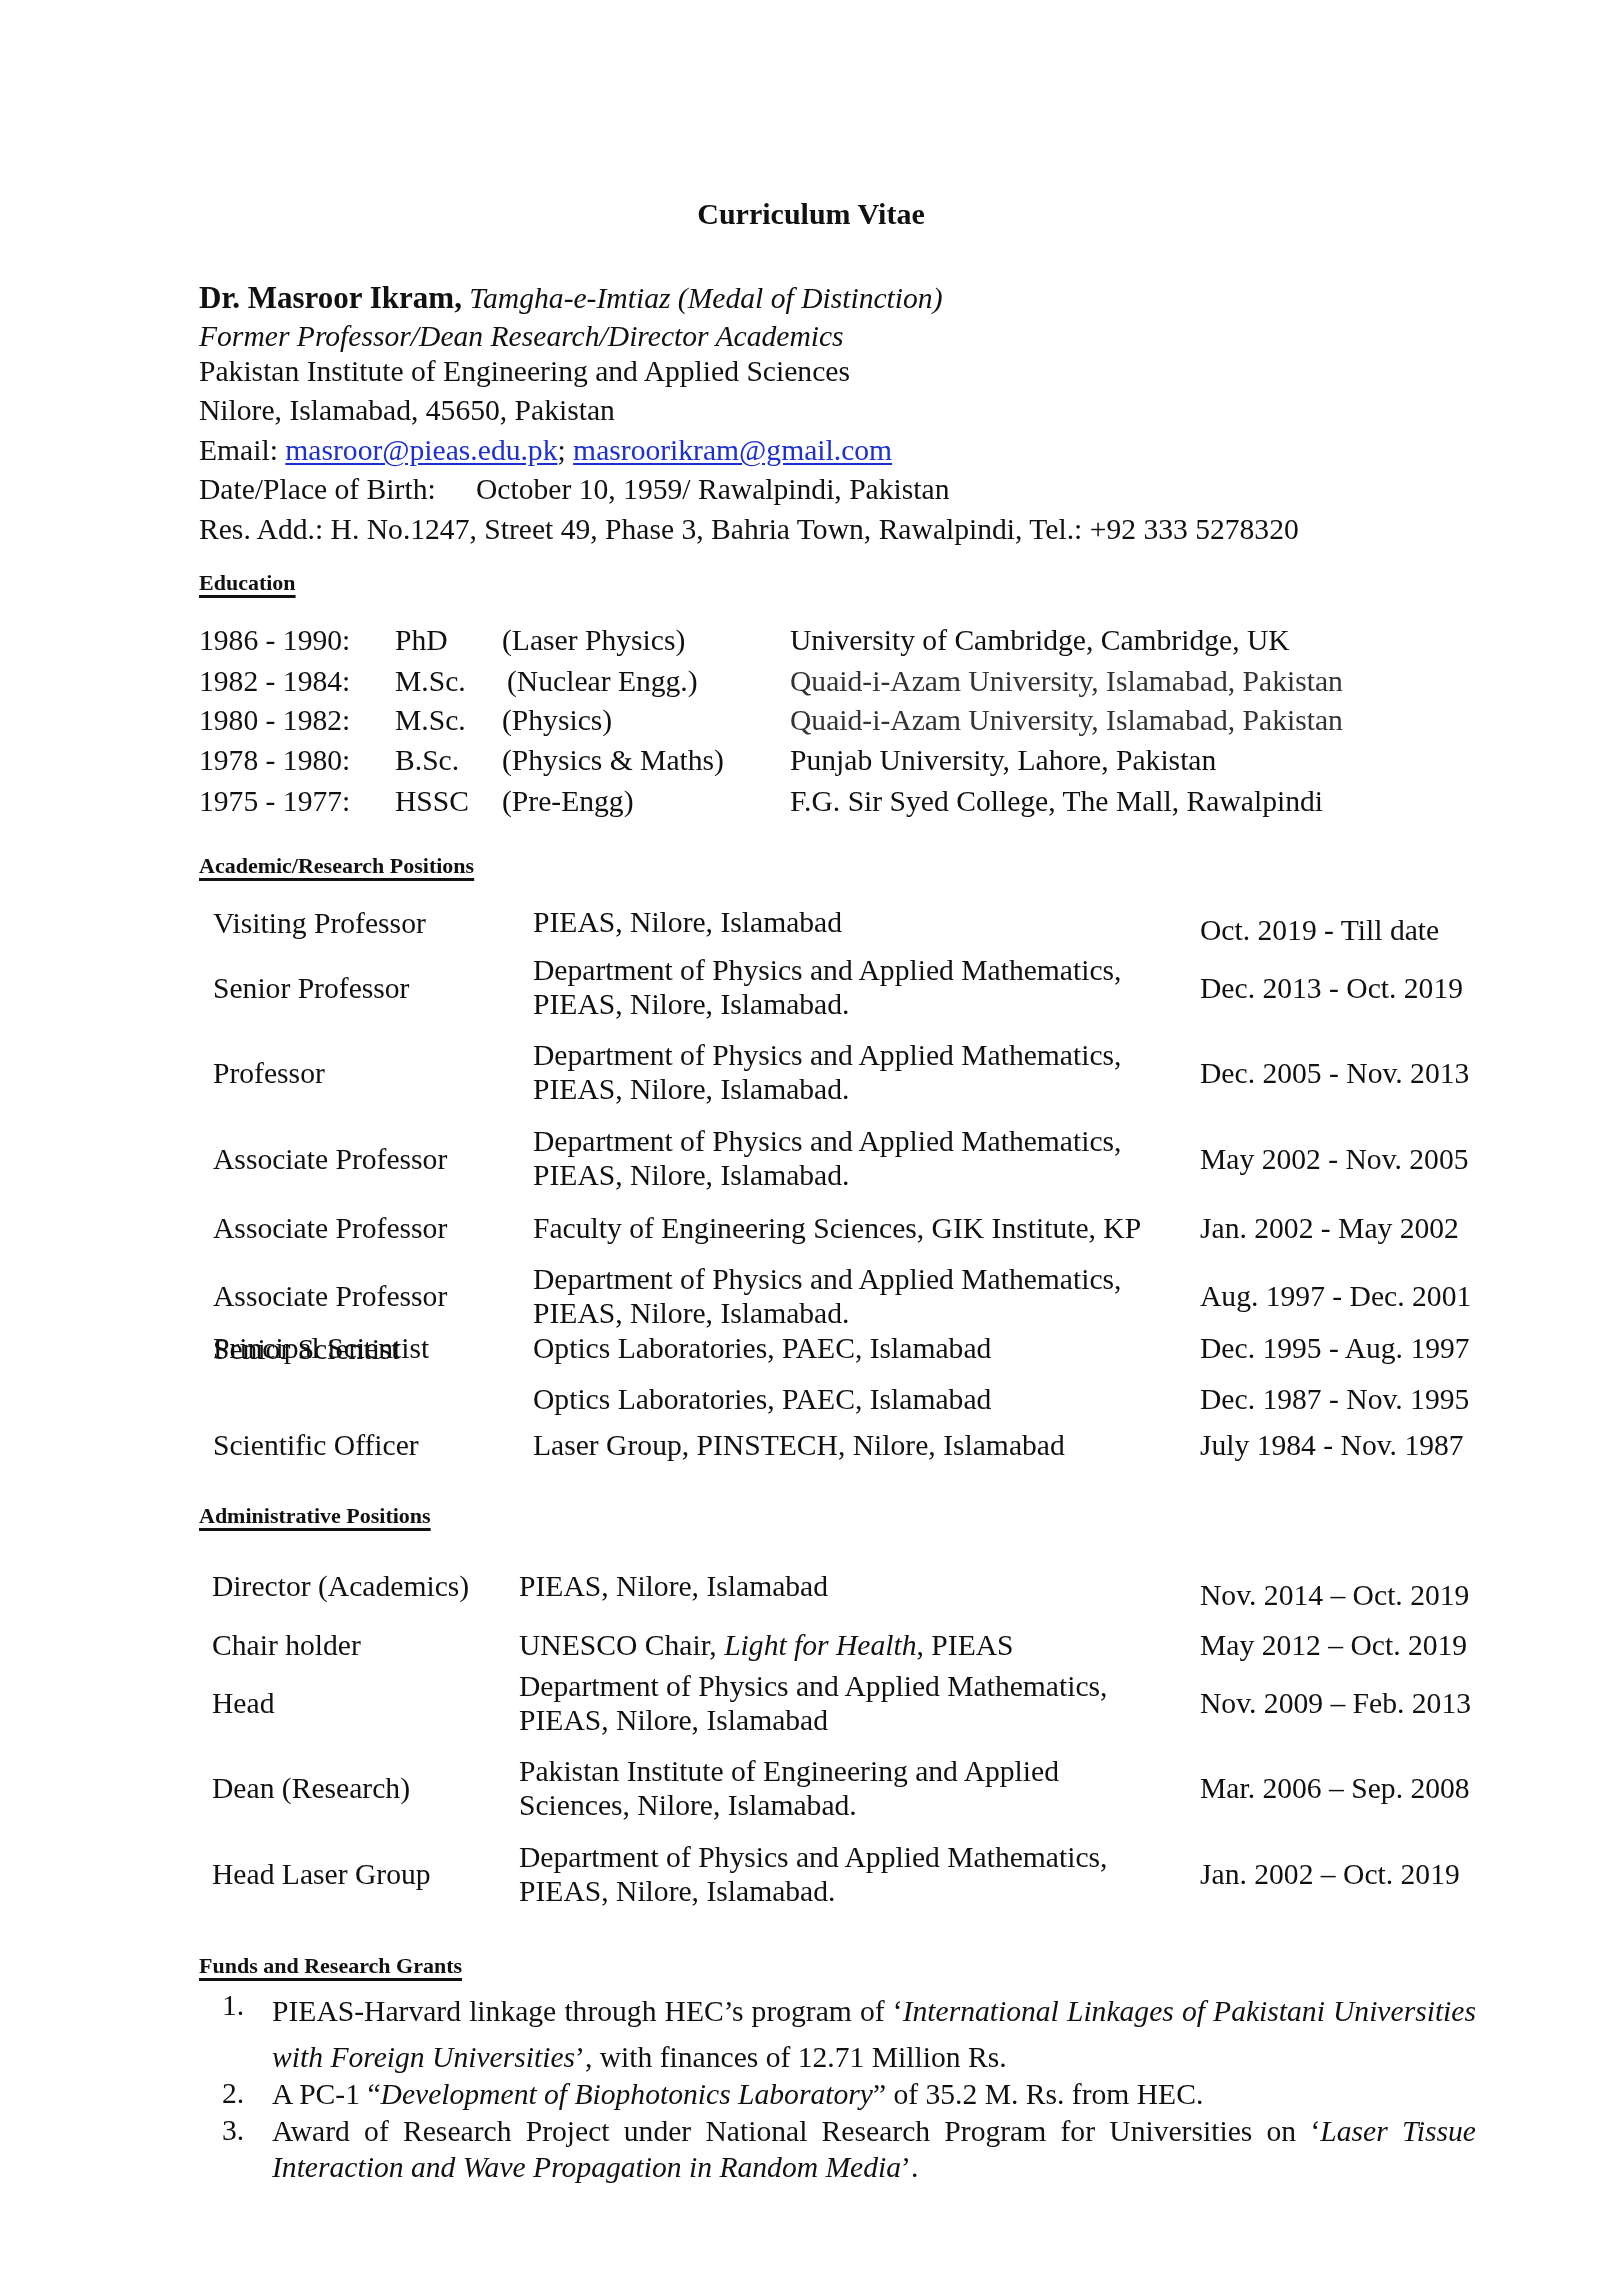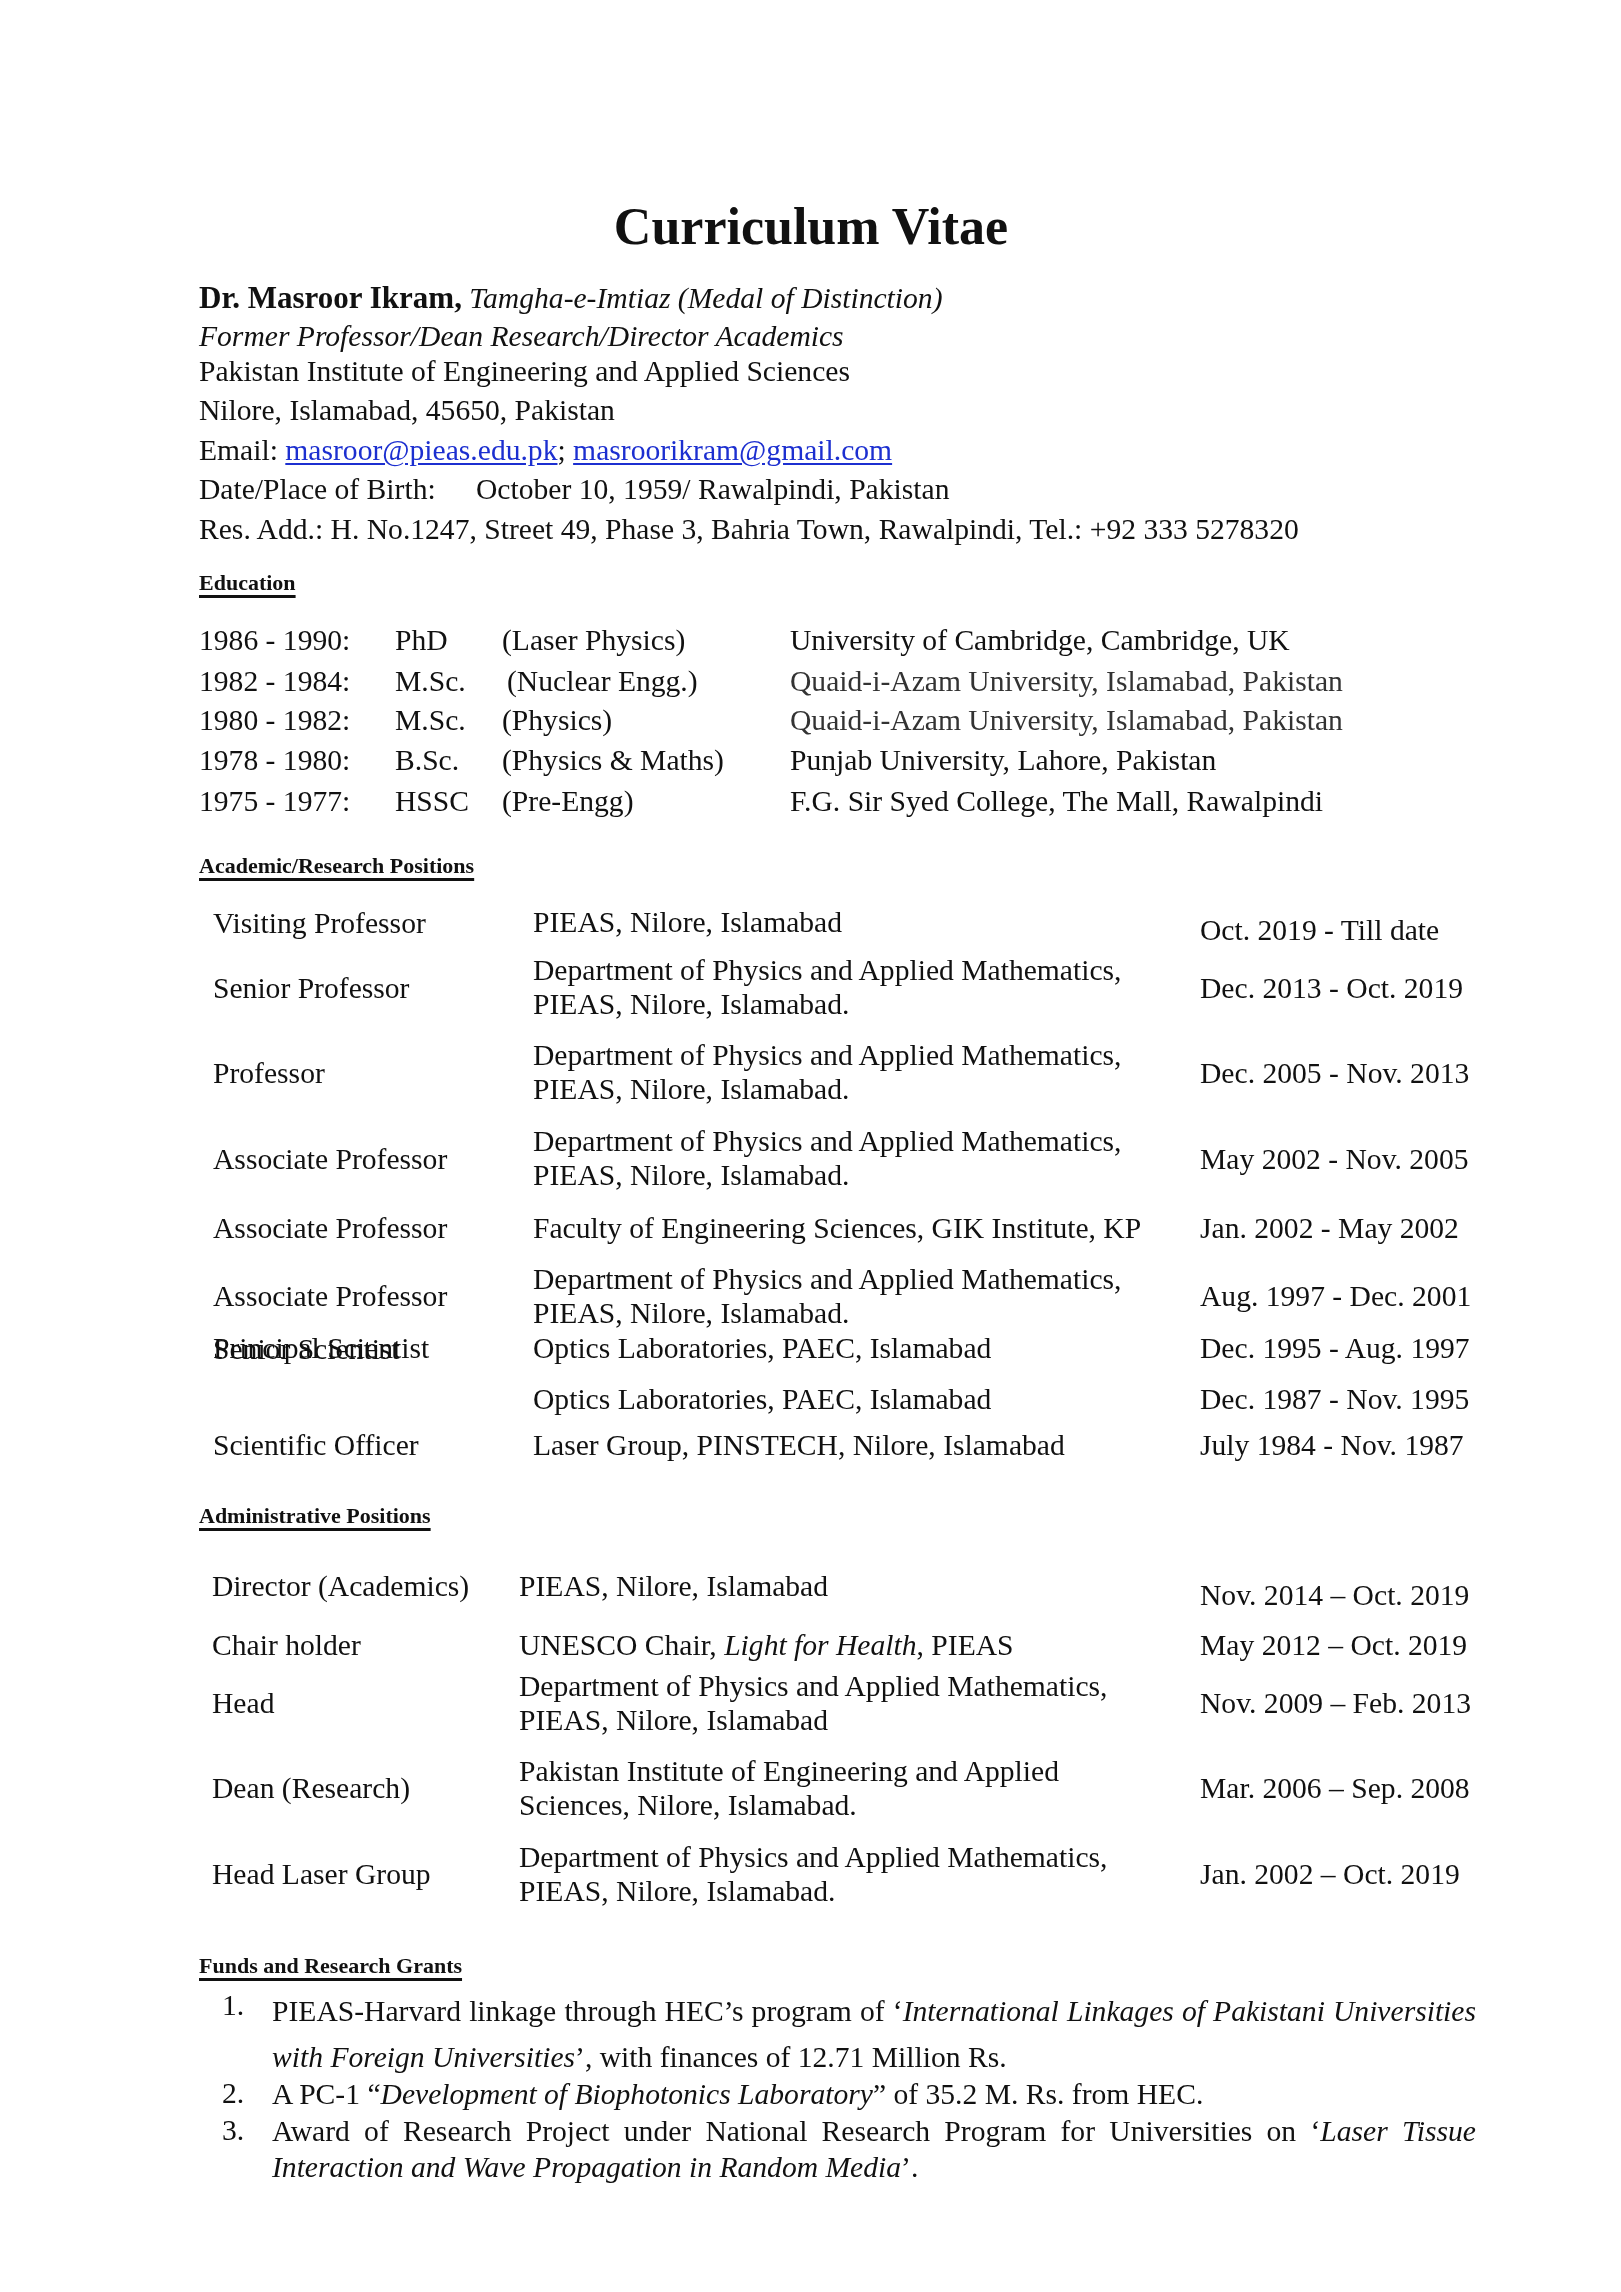--- a/index.html
+++ b/index.html
@@ -1,20 +1,20 @@
 <!DOCTYPE html>
 <html style="font-size:14.3px"><head>
 <meta charset="utf-8">
 <style>
   html, body { margin:0; padding:0; background:#ffffff; }
   body { width:1622px; height:2293px; position:relative; overflow:hidden;
          font-family:"Liberation Serif", "DejaVu Serif", serif; color:#111; }
   .abs { position:absolute; white-space:nowrap; }
   .t { font-size:29.6px; line-height:34px; }
-  .title { font-size:52px; font-weight:bold; left:0; width:1622px; text-align:center; top:197px; }
+  .title { font-size:30px; font-weight:bold; left:0; width:1622px; text-align:center; top:197px; }
   .bold { font-weight:bold; }
   .it { font-style:italic; }
   .h { font-size:22px; font-weight:bold; text-decoration:underline; text-decoration-thickness:2.7px; text-underline-offset:4.5px; }
   a.link { color:#1a0dab; color:#1c2fd0; text-decoration:underline; text-underline-offset:2.7px; }
   .grey { color:#333; }
   .just { white-space:normal; text-align:justify; text-align-last:left; }
 </style>
 </head>
 <body>
 

